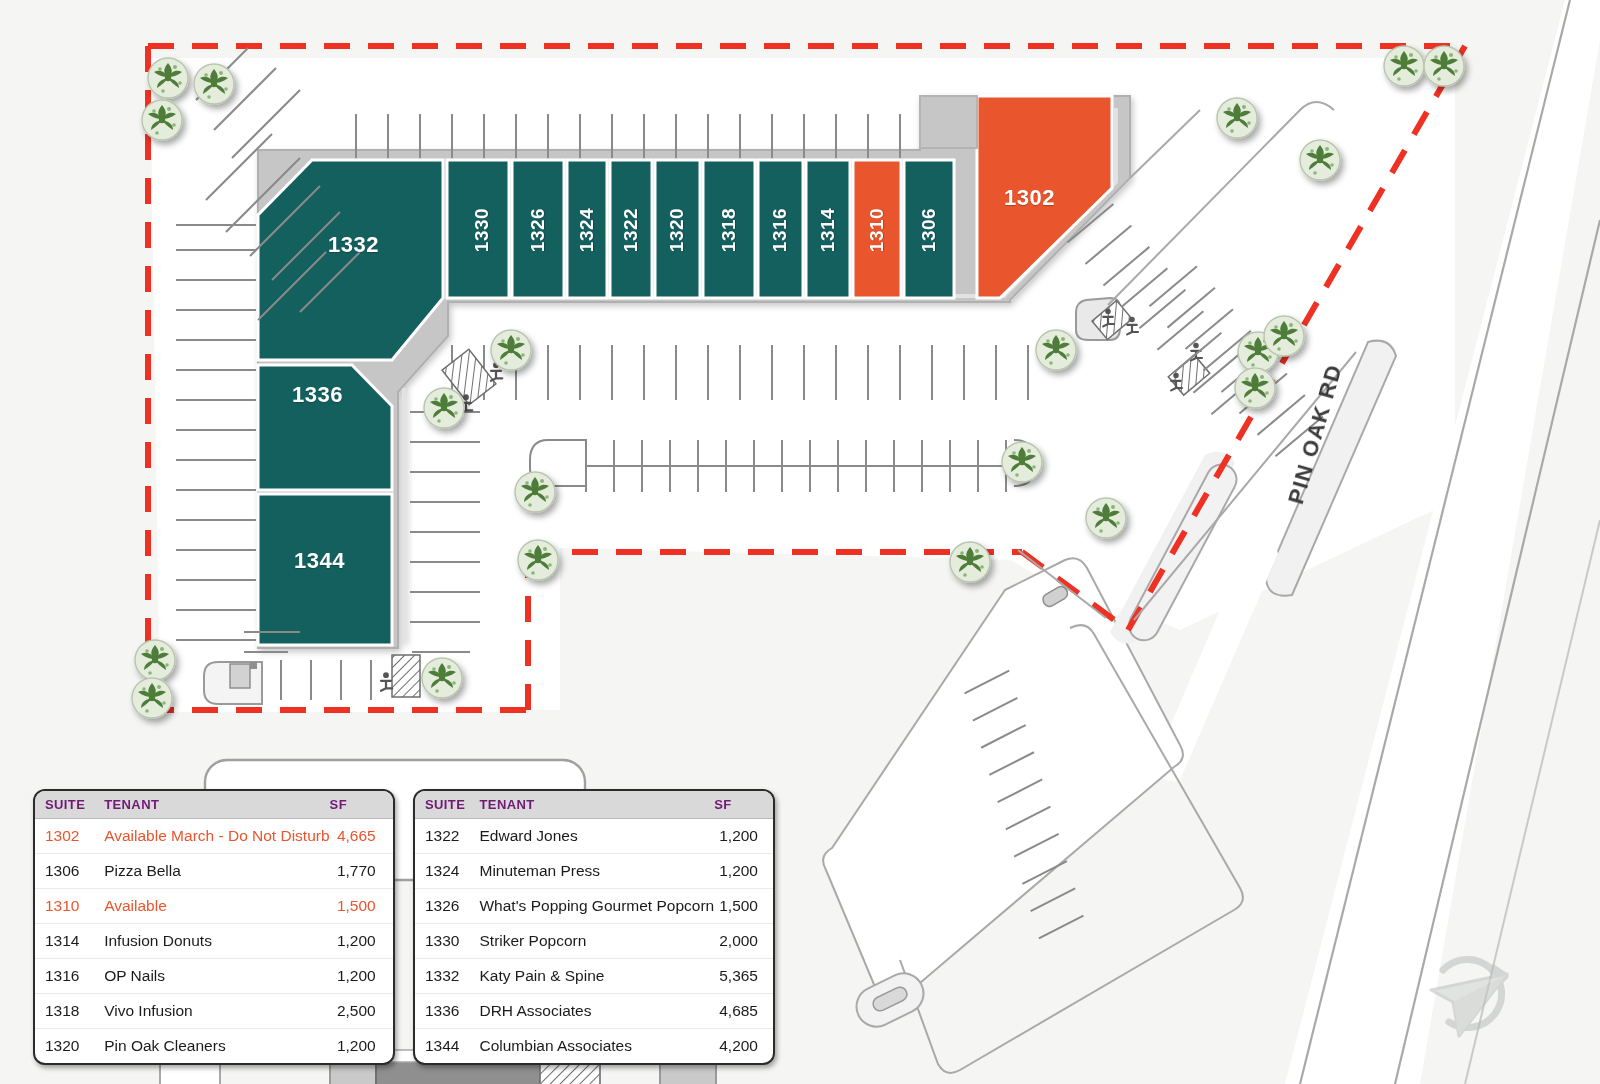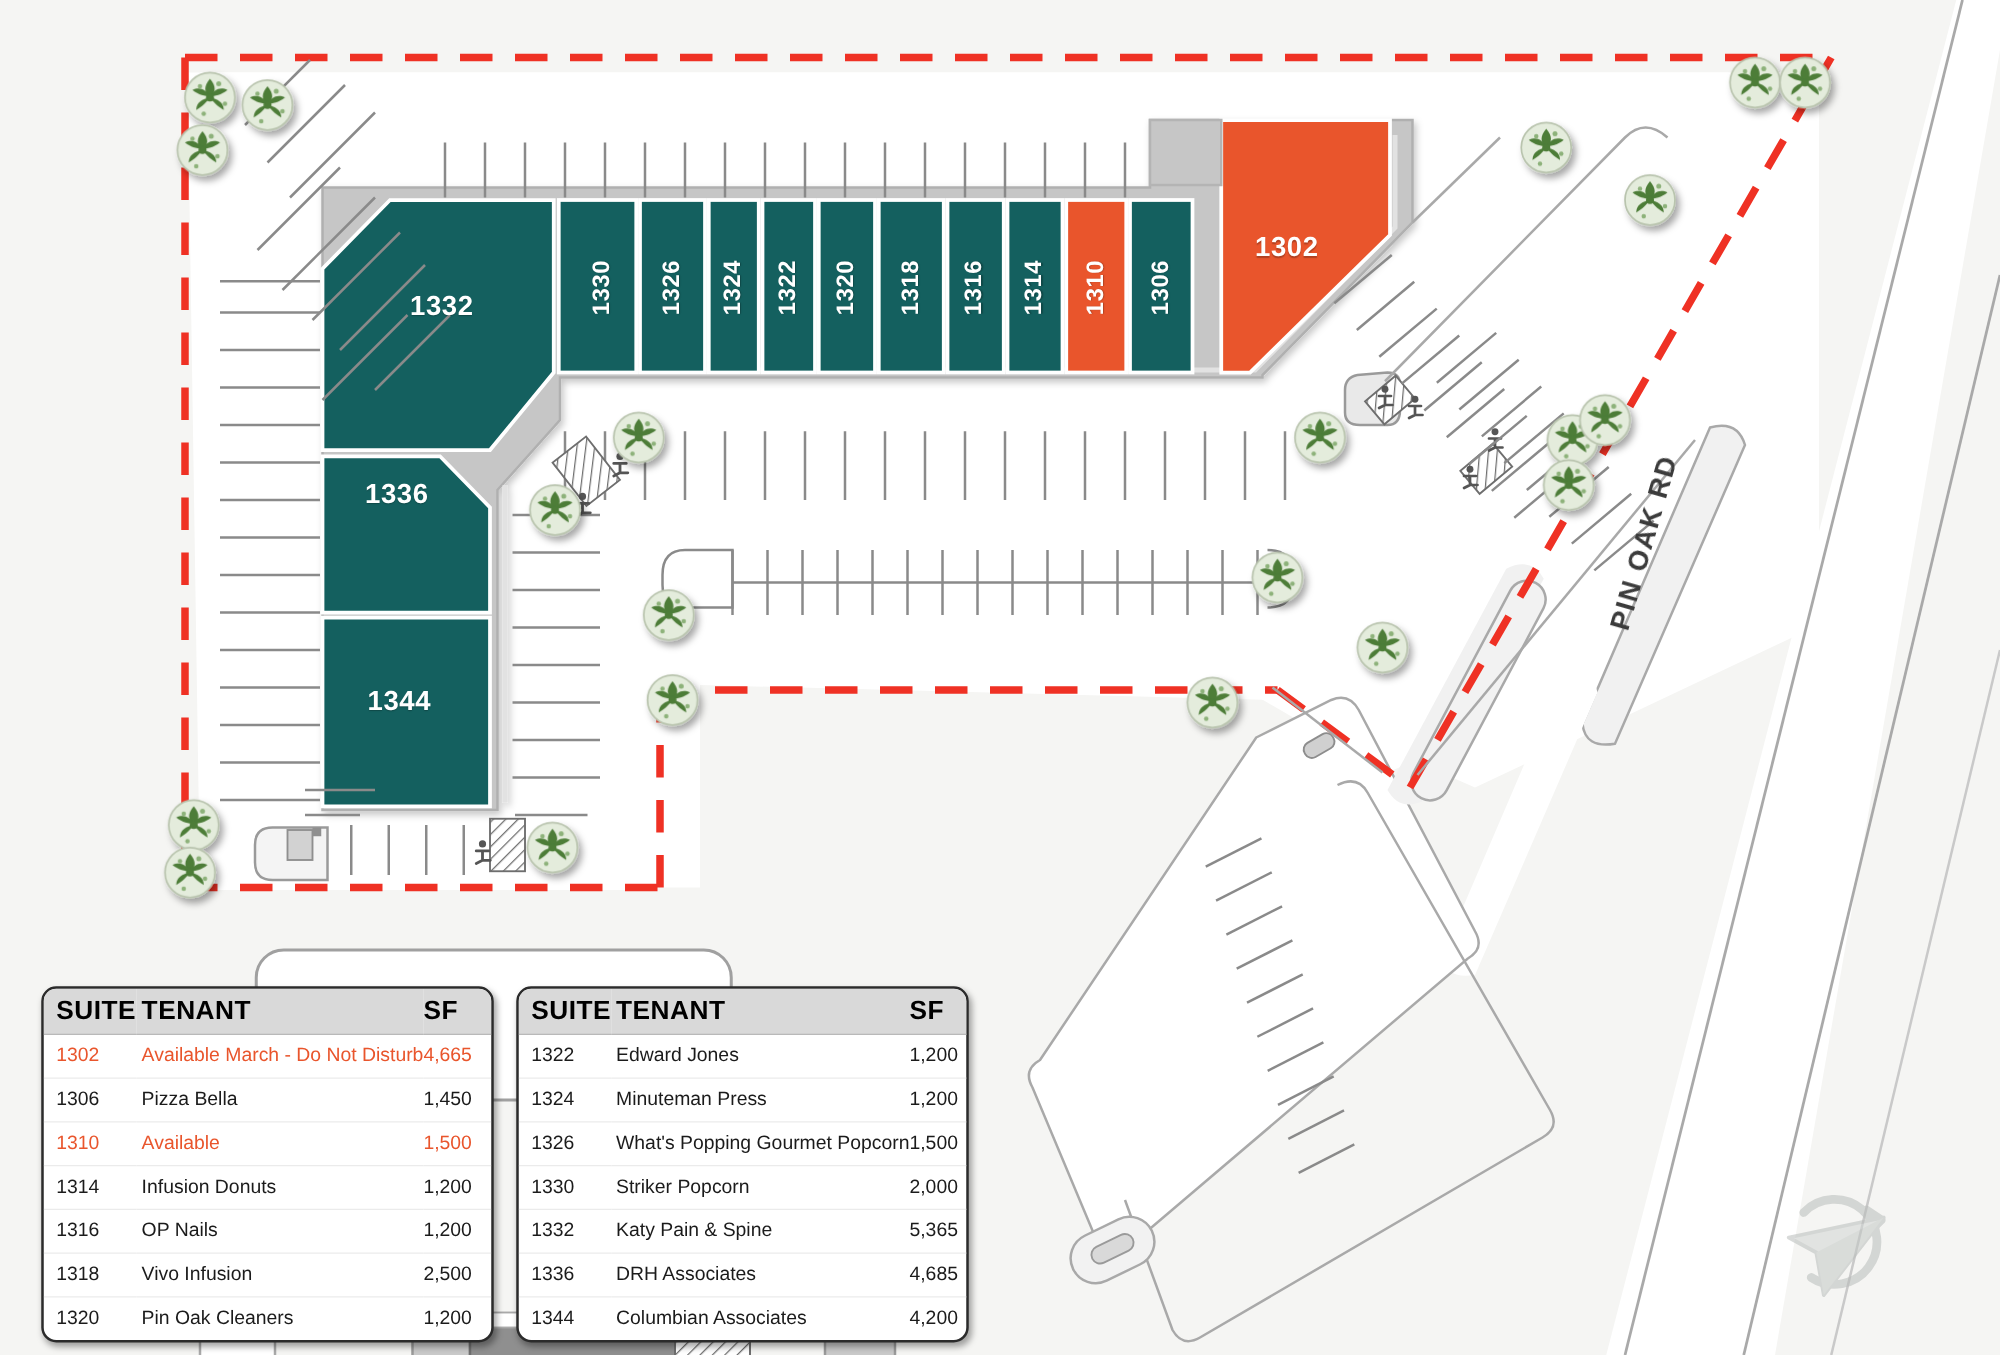--- a/index.html
+++ b/index.html
@@ -22,40 +22,40 @@
     border-radius:12px;
     box-shadow:2px 3px 5px rgba(0,0,0,.35);
     overflow:hidden;
     font-family:"Liberation Sans", sans-serif;
   }
   #legend-1{left:33px;top:789px;width:358px;}
   #legend-2{left:413px;top:789px;width:358px;}
   .legend table{border-collapse:collapse;width:100%;}
   .legend thead th{
     background:#d9d9d9;
-    color:#000000;
-    font-size:21px;
+    color:#701a75;
+    font-size:13px;
     font-weight:bold;
     letter-spacing:.4px;
     padding:6px 0 6px 0;
     text-align:left;
     border-bottom:1px solid #b9b9b9;
     margin-top:48px;
   }
   .legend tbody td{
     font-size:15.5px;
     color:#1b1b1b;
     padding:8px 0;
     border-top:1px solid #ebebeb;
     white-space:nowrap;
   }
   .legend tbody tr:first-child td{border-top:none;}
   .c-suite{width:66px;padding-left:10px !important;}
   .c-tenant{padding-left:4px !important;}
-  .c-sf{text-align:left;padding-right:10px !important;width:64px;}
+  .c-sf{text-align:center;padding-right:10px !important;width:64px;}
   th.c-suite{padding-left:10px !important;}
   th.c-sf{text-align:right;padding-right:10px !important;}
   tr.available td{color:#e9552c;}
 
   
   .unit-label{
     position:absolute;
     color:#ffffff;
     font-weight:bold;
     font-size:20px;
@@ -452,21 +452,21 @@
       </thead>
       <tbody id="tbody-left">
           <tr class="available">
             <td class="c-suite">1302</td>
             <td class="c-tenant">Available March - Do Not Disturb</td>
             <td class="c-sf">4,665</td>
           </tr>
           <tr>
             <td class="c-suite">1306</td>
             <td class="c-tenant">Pizza Bella</td>
-            <td class="c-sf">1,450</td>
+            <td class="c-sf">1,770</td>
           </tr>
           <tr class="available">
             <td class="c-suite">1310</td>
             <td class="c-tenant">Available</td>
             <td class="c-sf">1,500</td>
           </tr>
           <tr>
             <td class="c-suite">1314</td>
             <td class="c-tenant">Infusion Donuts</td>
             <td class="c-sf">1,200</td>

